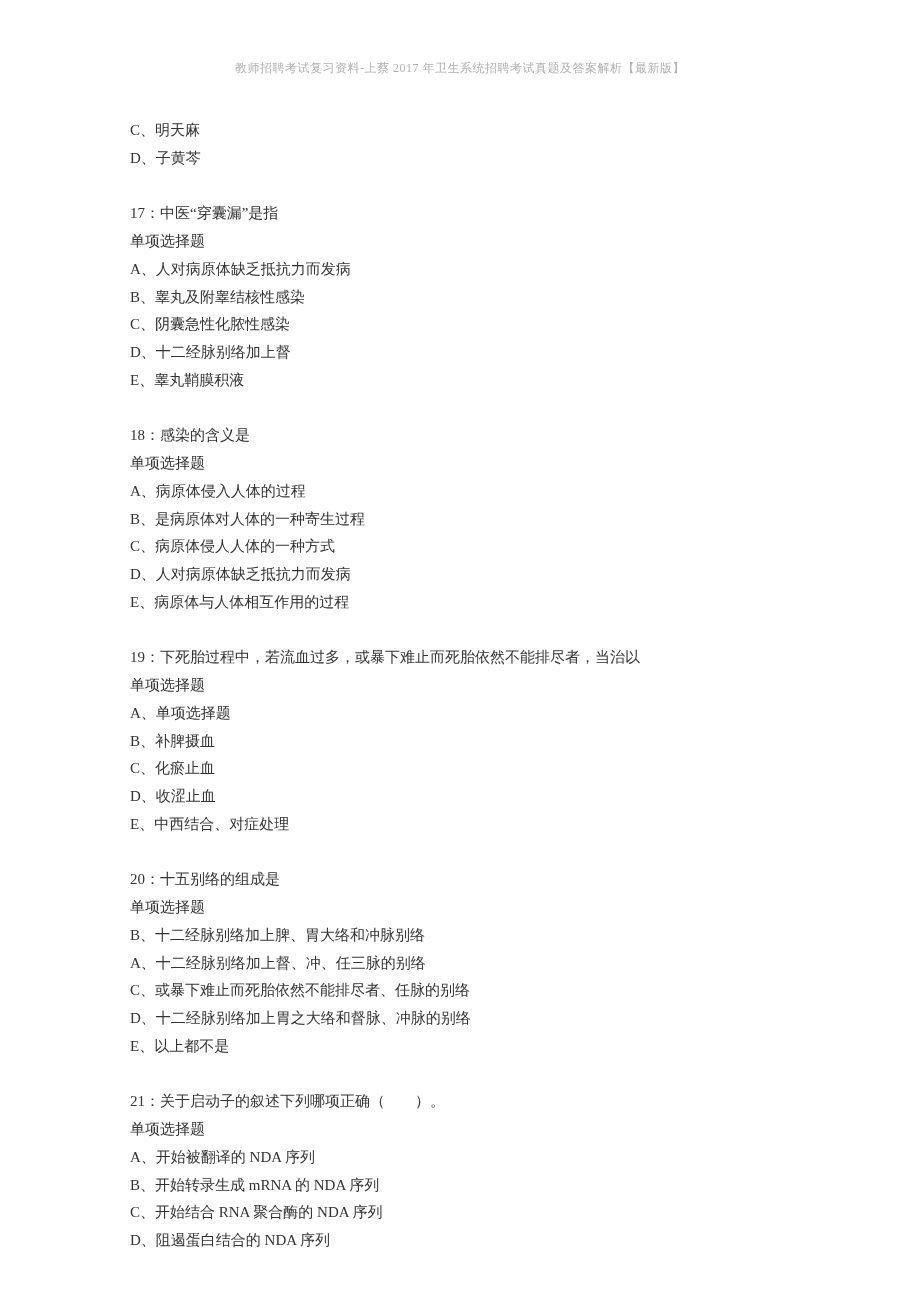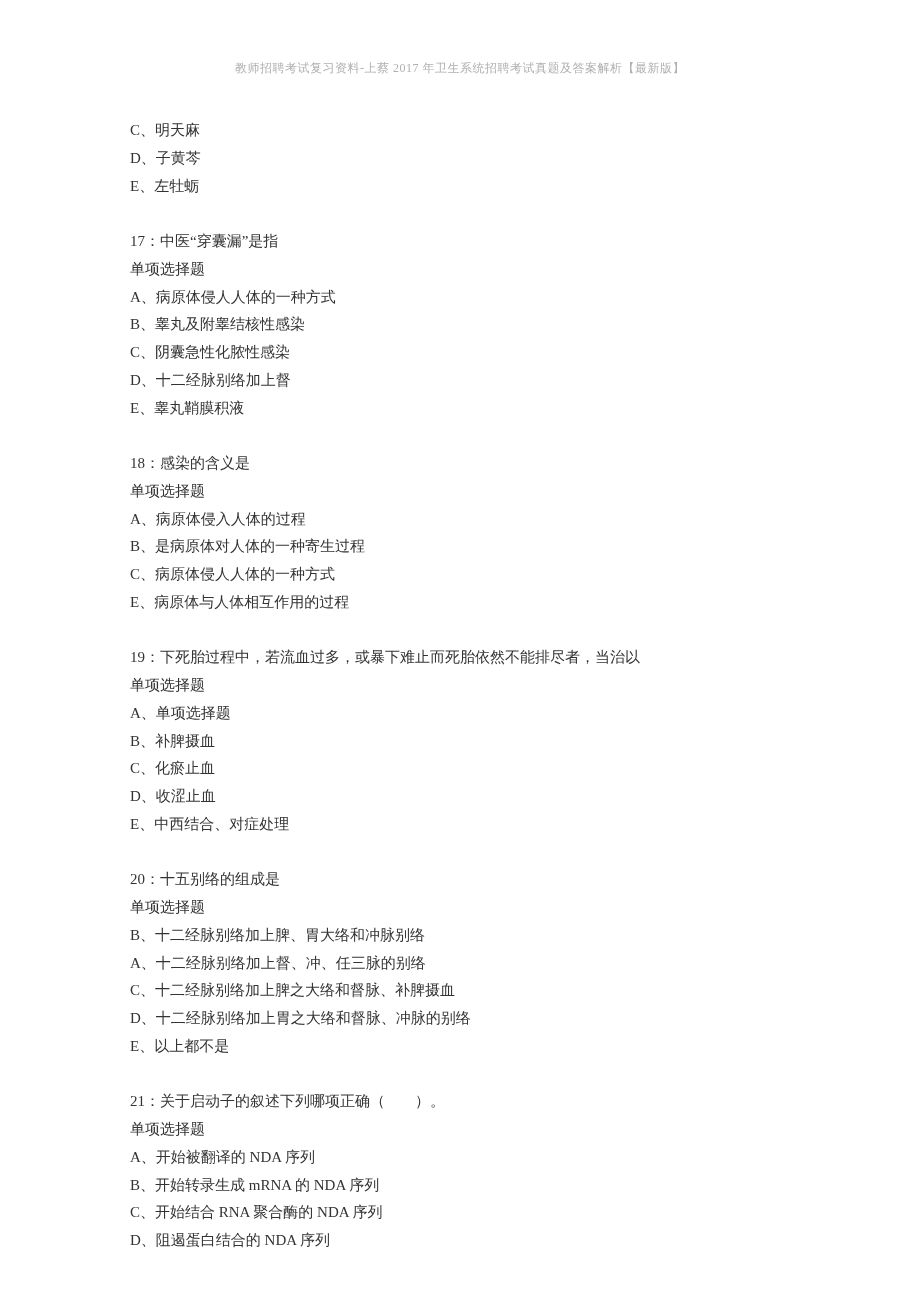--- a/index.html
+++ b/index.html
@@ -34,50 +34,50 @@
 </head>
 <body>
 
 <div class="page">
 
   <div class="header">教师招聘考试复习资料-上蔡 2017 年卫生系统招聘考试真题及答案解析【最新版】</div>
 
   <div id="content">
       <div class="line">C、明天麻</div>
       <div class="line">D、子黄芩</div>
-      <div class="line">E、左牡蛎</div>
       <div class="blank"></div>
       <div class="line">17：中医“穿囊漏”是指</div>
       <div class="line">单项选择题</div>
-      <div class="line">A、病原体侵人人体的一种方式</div>
+      <div class="line">A、人对病原体缺乏抵抗力而发病</div>
       <div class="line">B、睾丸及附睾结核性感染</div>
       <div class="line">C、阴囊急性化脓性感染</div>
       <div class="line">D、十二经脉别络加上督</div>
       <div class="line">E、睾丸鞘膜积液</div>
       <div class="blank"></div>
       <div class="line">18：感染的含义是</div>
       <div class="line">单项选择题</div>
       <div class="line">A、病原体侵入人体的过程</div>
       <div class="line">B、是病原体对人体的一种寄生过程</div>
       <div class="line">C、病原体侵人人体的一种方式</div>
+      <div class="line">D、人对病原体缺乏抵抗力而发病</div>
       <div class="line">E、病原体与人体相互作用的过程</div>
       <div class="blank"></div>
       <div class="line">19：下死胎过程中，若流血过多，或暴下难止而死胎依然不能排尽者，当治以</div>
       <div class="line">单项选择题</div>
       <div class="line">A、单项选择题</div>
       <div class="line">B、补脾摄血</div>
       <div class="line">C、化瘀止血</div>
       <div class="line">D、收涩止血</div>
       <div class="line">E、中西结合、对症处理</div>
       <div class="blank"></div>
       <div class="line">20：十五别络的组成是</div>
       <div class="line">单项选择题</div>
       <div class="line">B、十二经脉别络加上脾、胃大络和冲脉别络</div>
       <div class="line">A、十二经脉别络加上督、冲、任三脉的别络</div>
-      <div class="line">C、十二经脉别络加上脾之大络和督脉、补脾摄血</div>
+      <div class="line">C、或暴下难止而死胎依然不能排尽者、任脉的别络</div>
       <div class="line">D、十二经脉别络加上胃之大络和督脉、冲脉的别络</div>
       <div class="line">E、以上都不是</div>
       <div class="blank"></div>
       <div class="line">21：关于启动子的叙述下列哪项正确（　　）。</div>
       <div class="line">单项选择题</div>
       <div class="line">A、开始被翻译的 NDA 序列</div>
       <div class="line">B、开始转录生成 mRNA 的 NDA 序列</div>
       <div class="line">C、开始结合 RNA 聚合酶的 NDA 序列</div>
       <div class="line">D、阻遏蛋白结合的 NDA 序列</div>
     </div>

